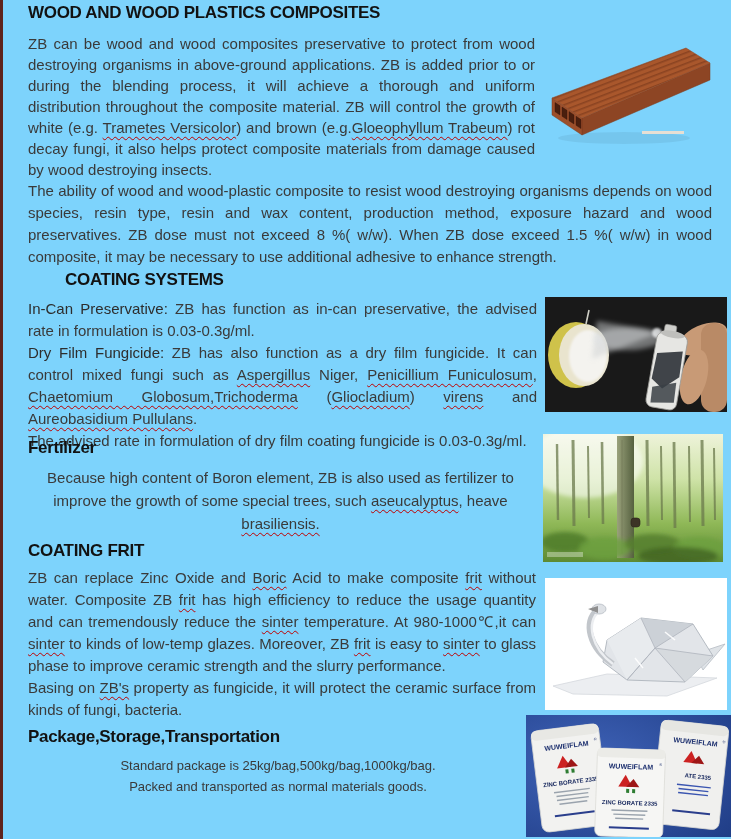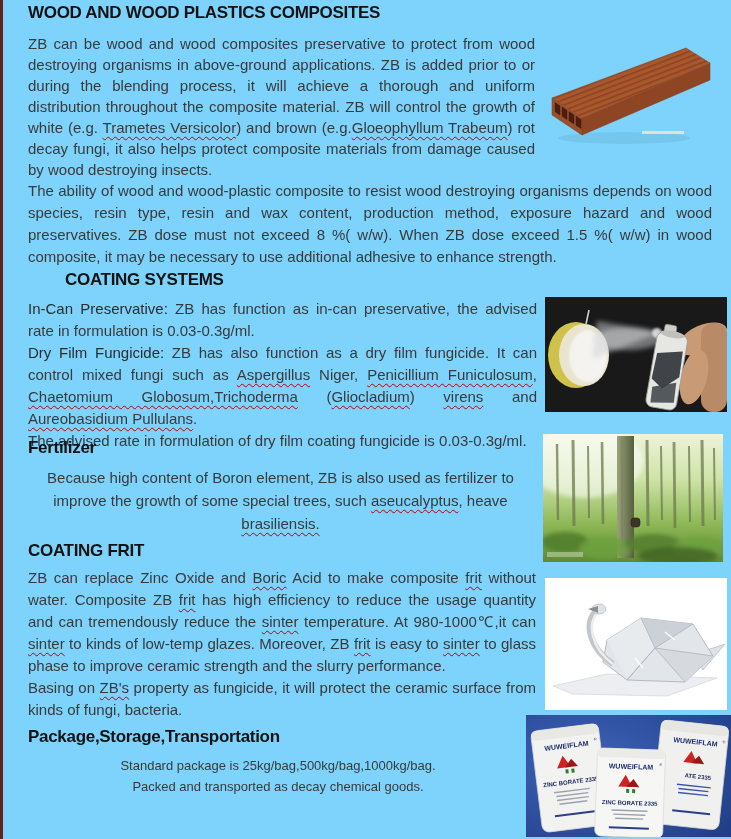--- a/index.html
+++ b/index.html
@@ -153,21 +153,21 @@
       <ellipse cx="54" cy="31" rx="7" ry="5" fill="#dfe2e6" stroke="#b6bcc4" stroke-width="0.8"></ellipse>
       <polygon points="43,31 53,28 53,35" fill="#8f8f8f"></polygon>
       <line x1="120" y1="54" x2="130" y2="62" stroke="#ffffff" stroke-width="1.6" opacity="0.9"></line>
       <line x1="90" y1="80" x2="98" y2="90" stroke="#ffffff" stroke-width="1.4" opacity="0.9"></line>
     </g>
   </svg>
 
   <div class="h-mix" style="top:727px;">Package,Storage,Transportation</div>
   <div class="para" style="top:755px;width:500px;">
     <div class="pkg-line">Standard package is 25kg/bag,500kg/bag,1000kg/bag.</div>
-    <div class="pkg-line">Packed and transported as decay chemical goods.</div>
+    <div class="pkg-line">Packed and transported as normal materials goods.</div>
   </div>
 
   <svg class="img" style="left:526px;top:715px;" width="205" height="122" viewBox="0 0 205 122" role="img" font-family="Liberation Sans, sans-serif">
     <defs>
       <radialGradient id="bgb" cx="0.3" cy="0.4" r="1">
         <stop offset="0" stop-color="#3f63b8"></stop>
           <stop offset="1" stop-color="#1d3a82"></stop>
       </radialGradient>
     </defs>
     <rect width="205" height="122" fill="url(#bgb)"></rect>

